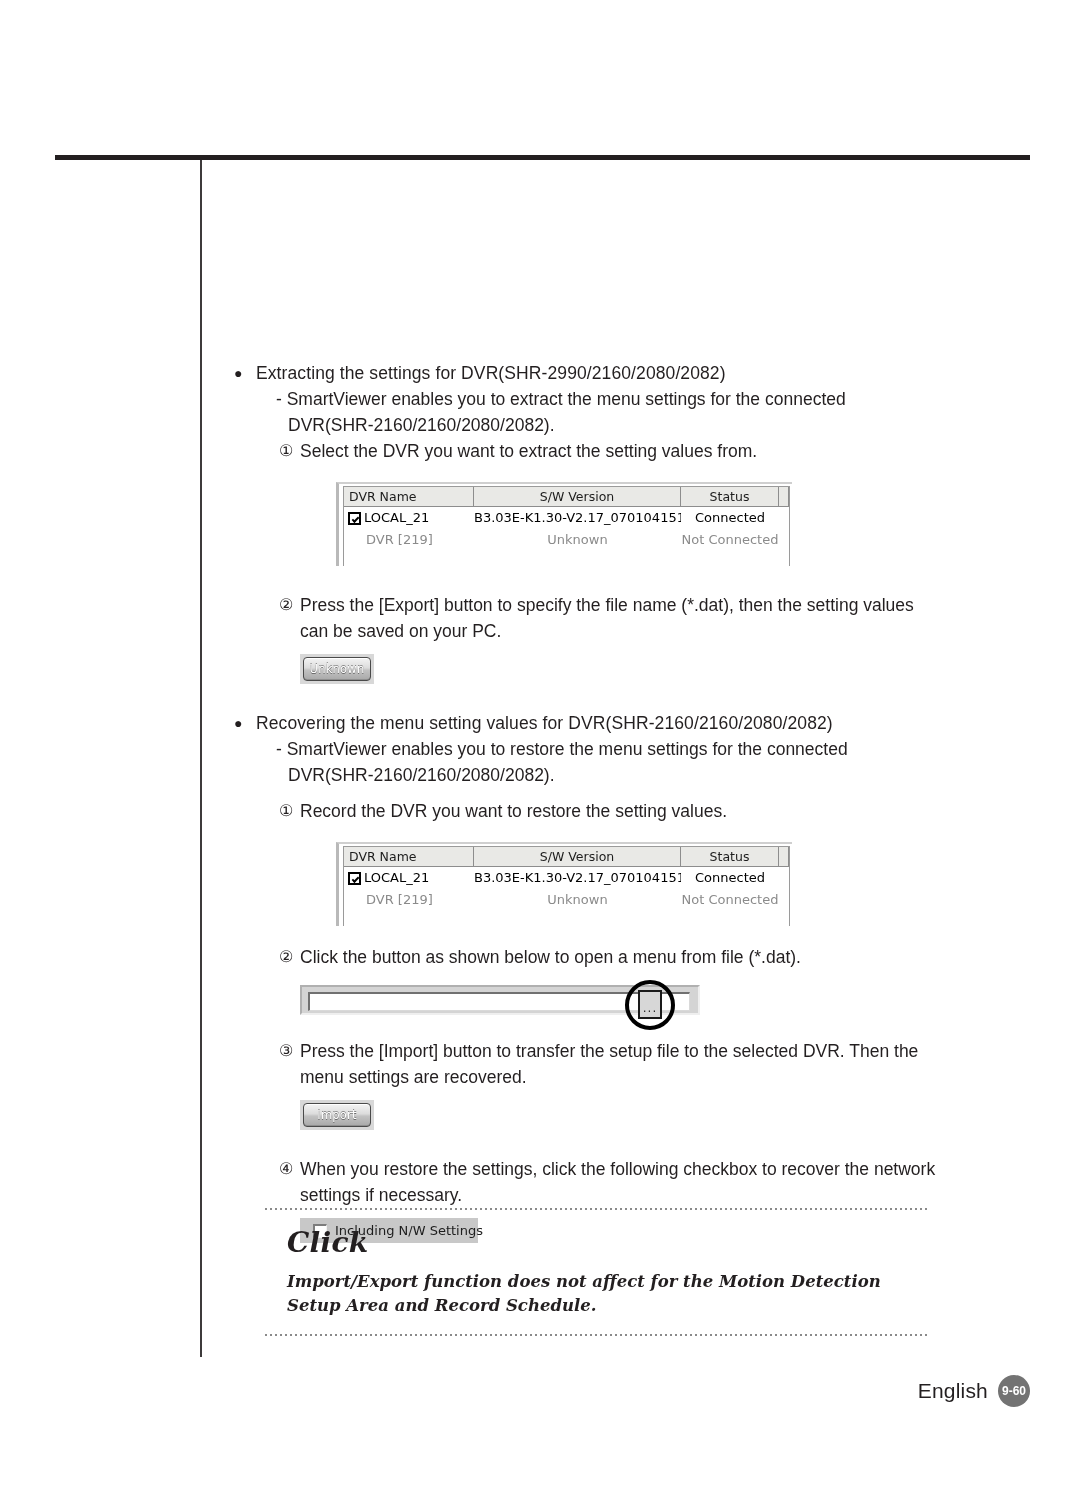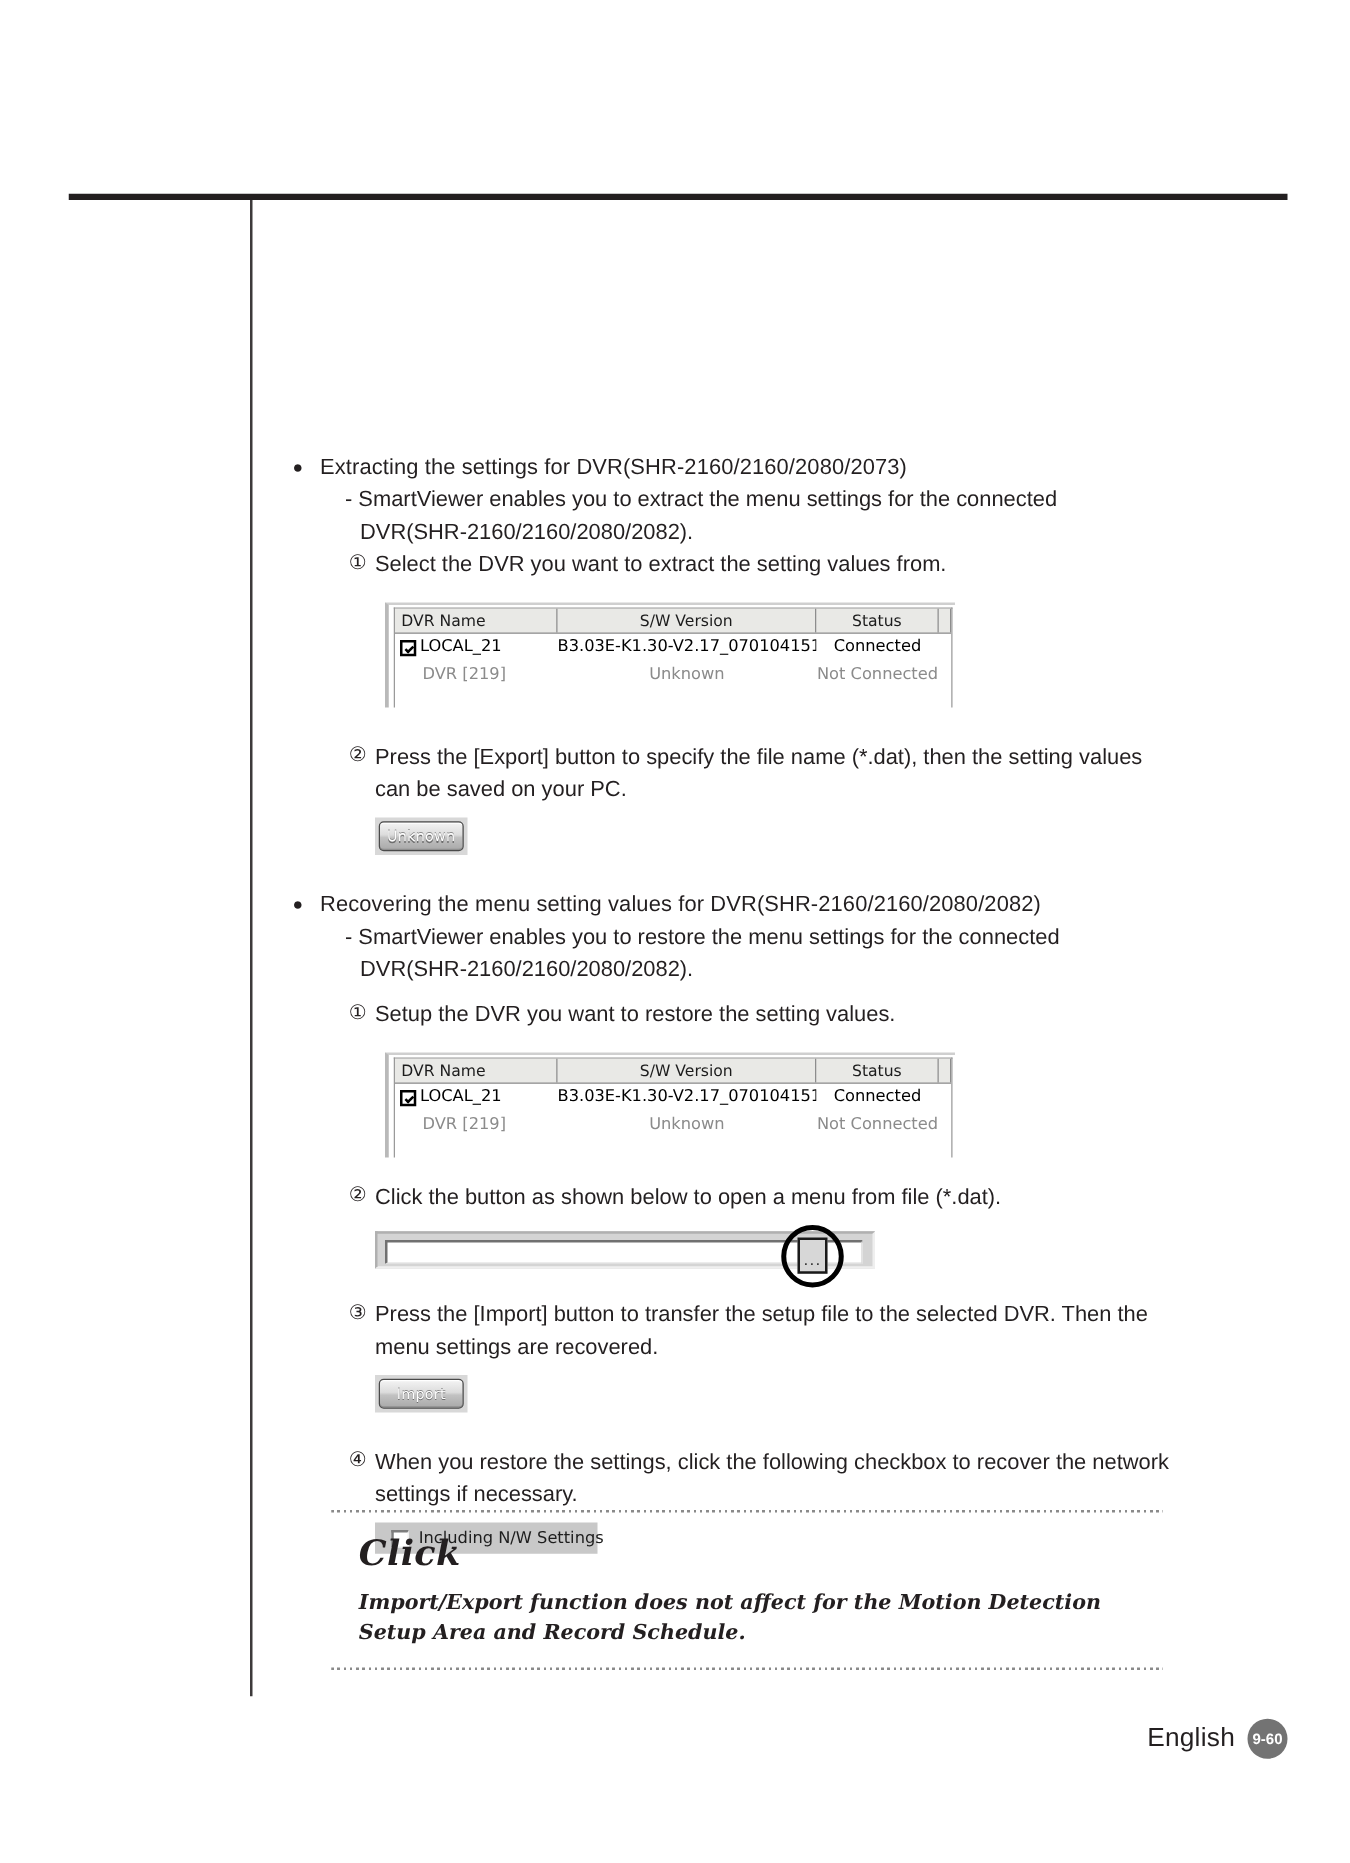--- a/index.html
+++ b/index.html
@@ -86,21 +86,21 @@
   }
   .num-body { flex: 1 1 auto; }
 
   .gap-s { height: 10px; }
   .gap-m { height: 18px; }
   .gap-l { height: 26px; }
 
   
   .dvr-widget {
     position: relative;
-    margin-left: 76px;
+    margin-left: 104px;
     width: 456px;
     height: 84px;
     background: #ffffff;
     border-left: 3px solid #b9b9b9;
     border-top: 2px solid #cfcfcf;
     box-sizing: border-box;
     font-family: "DejaVu Sans", sans-serif;
   }
   .dvr-inner {
     position: absolute;
@@ -359,21 +359,21 @@
 
 <div class="page-rule-top"></div>
 <div class="page-rule-vert"></div>
 
 <div class="content">
 
   <div class="bullet-block">
 
     <div class="bullet-line">
       <span class="bullet-dot">●</span>
-      <span class="bullet-text">Extracting the settings for DVR(SHR-2160/2160/2080/2073)</span>
+      <span class="bullet-text">Extracting the settings for DVR(SHR-2990/2160/2080/2082)</span>
     </div>
 
     <div class="dash-line">- SmartViewer enables you to extract the menu settings for the connected DVR(SHR-2160/2160/2080/2082).</div>
 
     <div class="num-line">
       <span class="num-mark">①</span>
       <span class="num-body">Select the DVR you want to extract the setting values from.</span>
     </div>
 
     <div class="gap-m"></div>
@@ -427,21 +427,21 @@
       <span class="bullet-dot">●</span>
       <span class="bullet-text">Recovering the menu setting values for DVR(SHR-2160/2160/2080/2082)</span>
     </div>
 
     <div class="dash-line">- SmartViewer enables you to restore the menu settings for the connected DVR(SHR-2160/2160/2080/2082).</div>
 
     <div class="gap-s"></div>
 
     <div class="num-line">
       <span class="num-mark">①</span>
-      <span class="num-body">Setup the DVR you want to restore the setting values.</span>
+      <span class="num-body">Record the DVR you want to restore the setting values.</span>
     </div>
 
     <div class="gap-m"></div>
 
     
     <div class="dvr-widget">
       <div class="dvr-inner">
         <div class="dvr-head">
           <div class="hc hc-name">DVR Name</div>
           <div class="hc hc-version">S/W Version</div>

